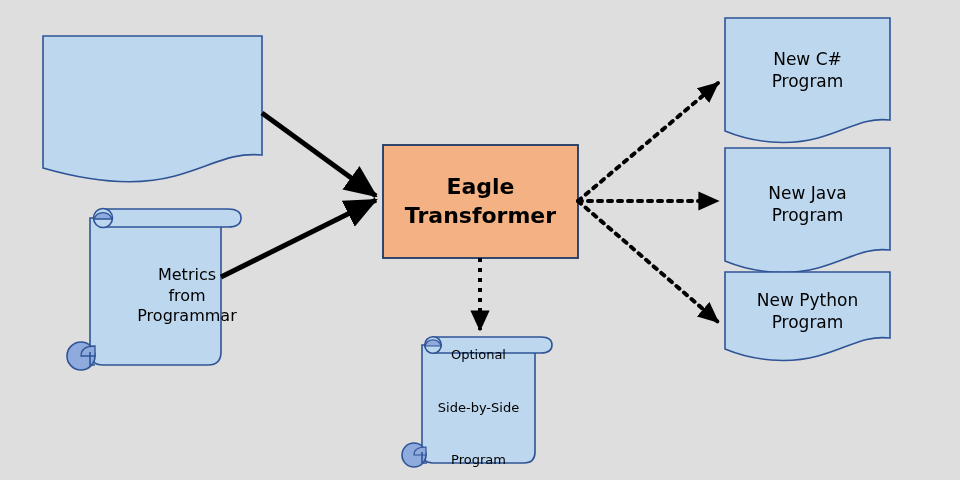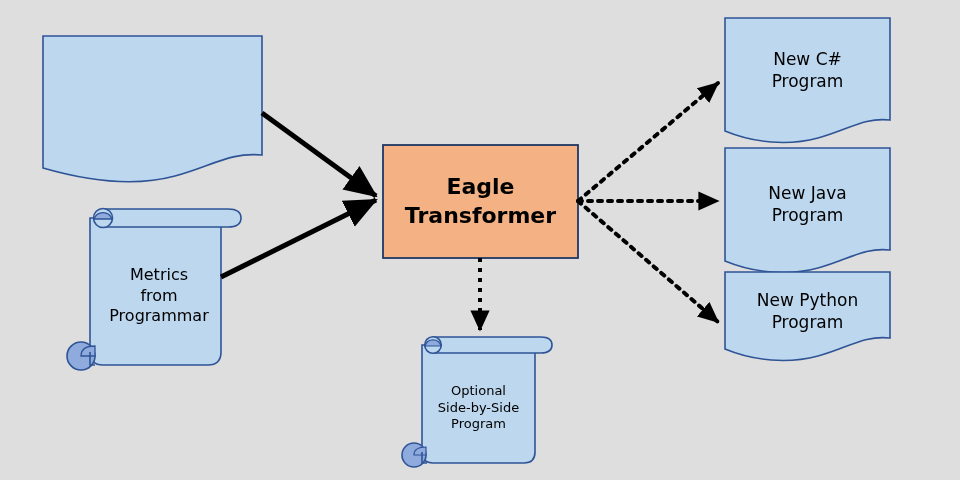--- a/index.html
+++ b/index.html
@@ -45,20 +45,21 @@
     font-size: 22px;
     font-weight: bold;
   }
   .label-scroll {
     font-size: 16px;
     font-weight: 400;
   }
   .label-report {
     font-size: 13px;
     font-weight: 400;
+    gap: 36px;
   }
   .label-line {
     display: block;
     white-space: nowrap;
   }
 </style>
 </head>
 <body>
 
 <div id="diagram-root">
@@ -148,21 +149,21 @@
 
     <g>
       <line x1="480" y1="258" x2="480" y2="330" stroke="#000000" stroke-width="4" stroke-dasharray="4 6" marker-end="url(#arrow-dotted)"></line>
     </g>
 
   </svg>
 
   <div class="node-label label-doc" style="left:43px; top:36px; width:219px; height:125px;">
   </div>
 
-  <div class="node-label label-scroll" style="left:90px; top:227px; width:138px; height:138px;">
+  <div class="node-label label-scroll" style="left:90px; top:227px; width:138px; height:138px;padding-left:28px;">
     <span class="label-line">Metrics</span>
     <span class="label-line">from</span>
     <span class="label-line">Programmar</span>
   </div>
 
   <div class="node-label label-process" style="left:383px; top:145px; width:195px; height:113px;">
     <span class="label-line">Eagle</span>
     <span class="label-line">Transformer</span>
   </div>
 

